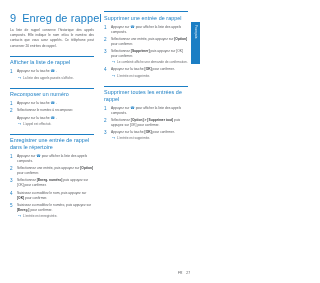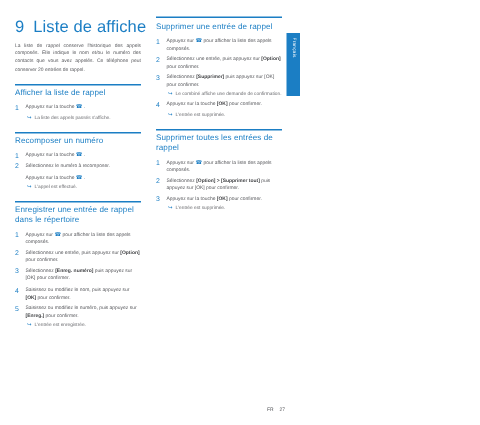--- a/index.html
+++ b/index.html
@@ -90,21 +90,21 @@
 <body>
 
 <div class="page">
 
   <div class="side-tab">
     <span>Français</span>
   </div>
 
   <div class="chapter">
     <div class="chapter-num">9</div>
-    <div class="chapter-title">Liste de affiche</div>
+    <div class="chapter-title">Enreg de rappel</div>
   </div>
 
   <div class="col col-left">
     <div class="intro">La liste de rappel conserve l'historique des appels composés. Elle indique le nom et/ou le numéro des contacts que vous avez appelés. Ce téléphone peut conserver 20 entrées de rappel.</div>
     <div id="left-sections">
         <div class="section">
           <div class="sec-rule"></div>
           <div class="sec-head">Afficher la liste de rappel</div>
           <ol class="steps">
             <li>

